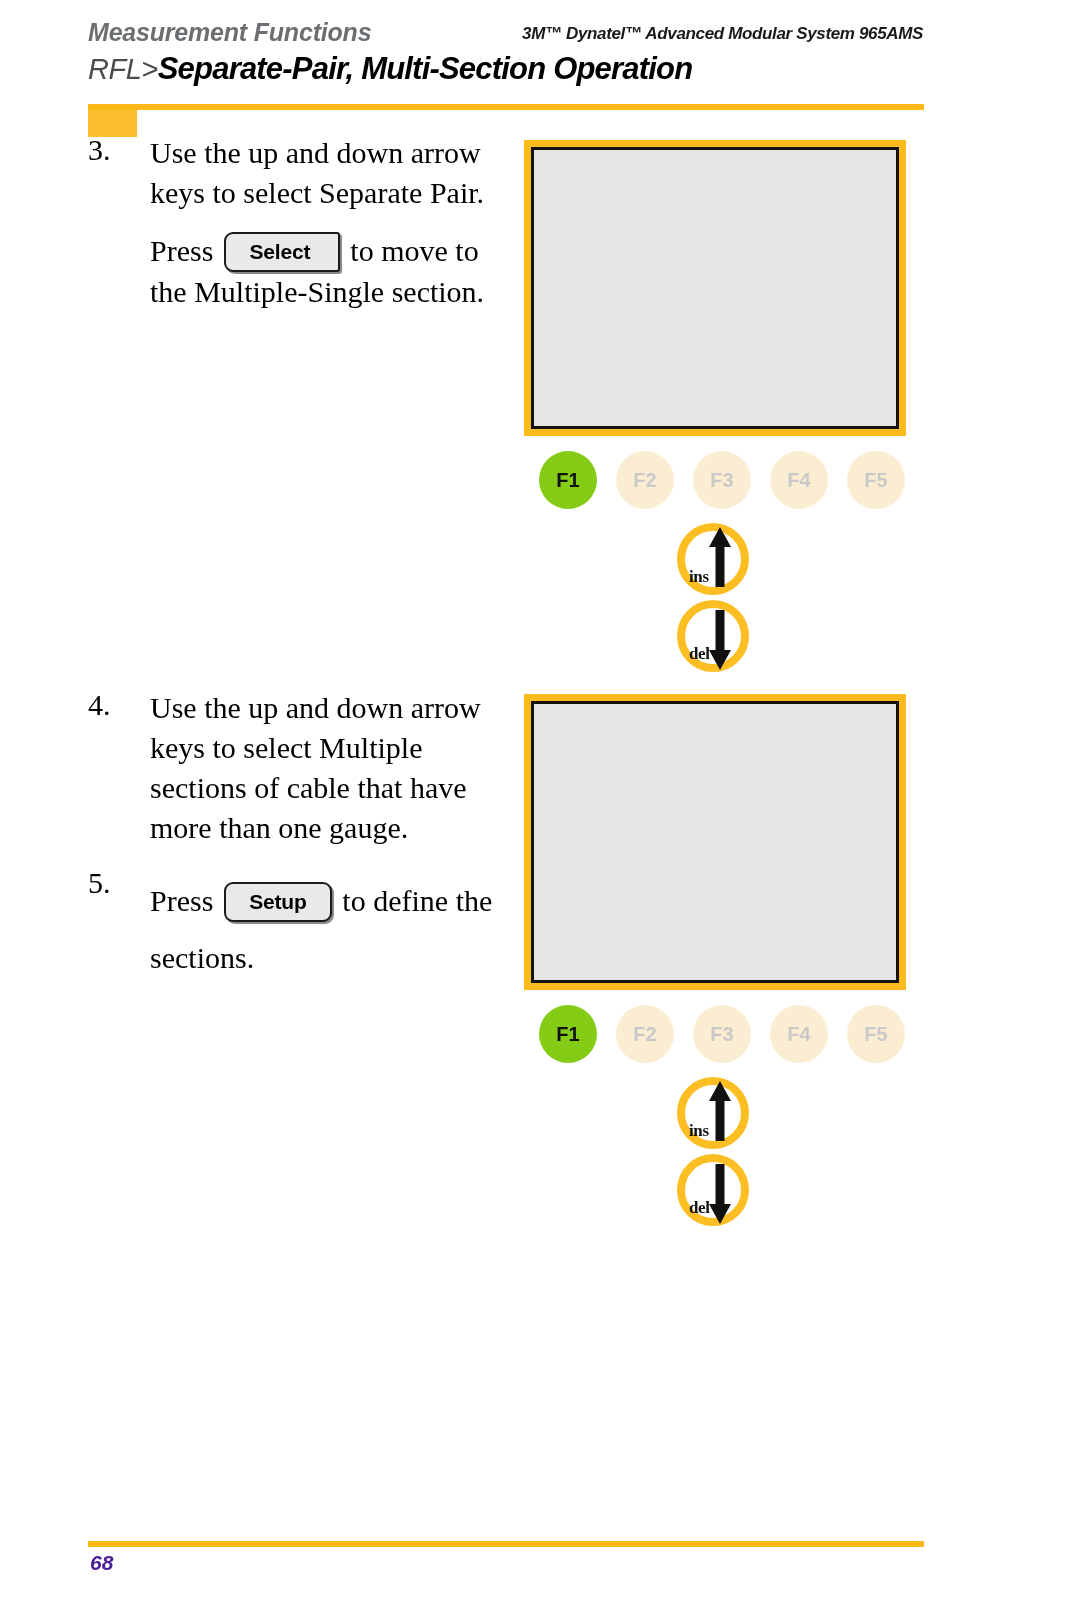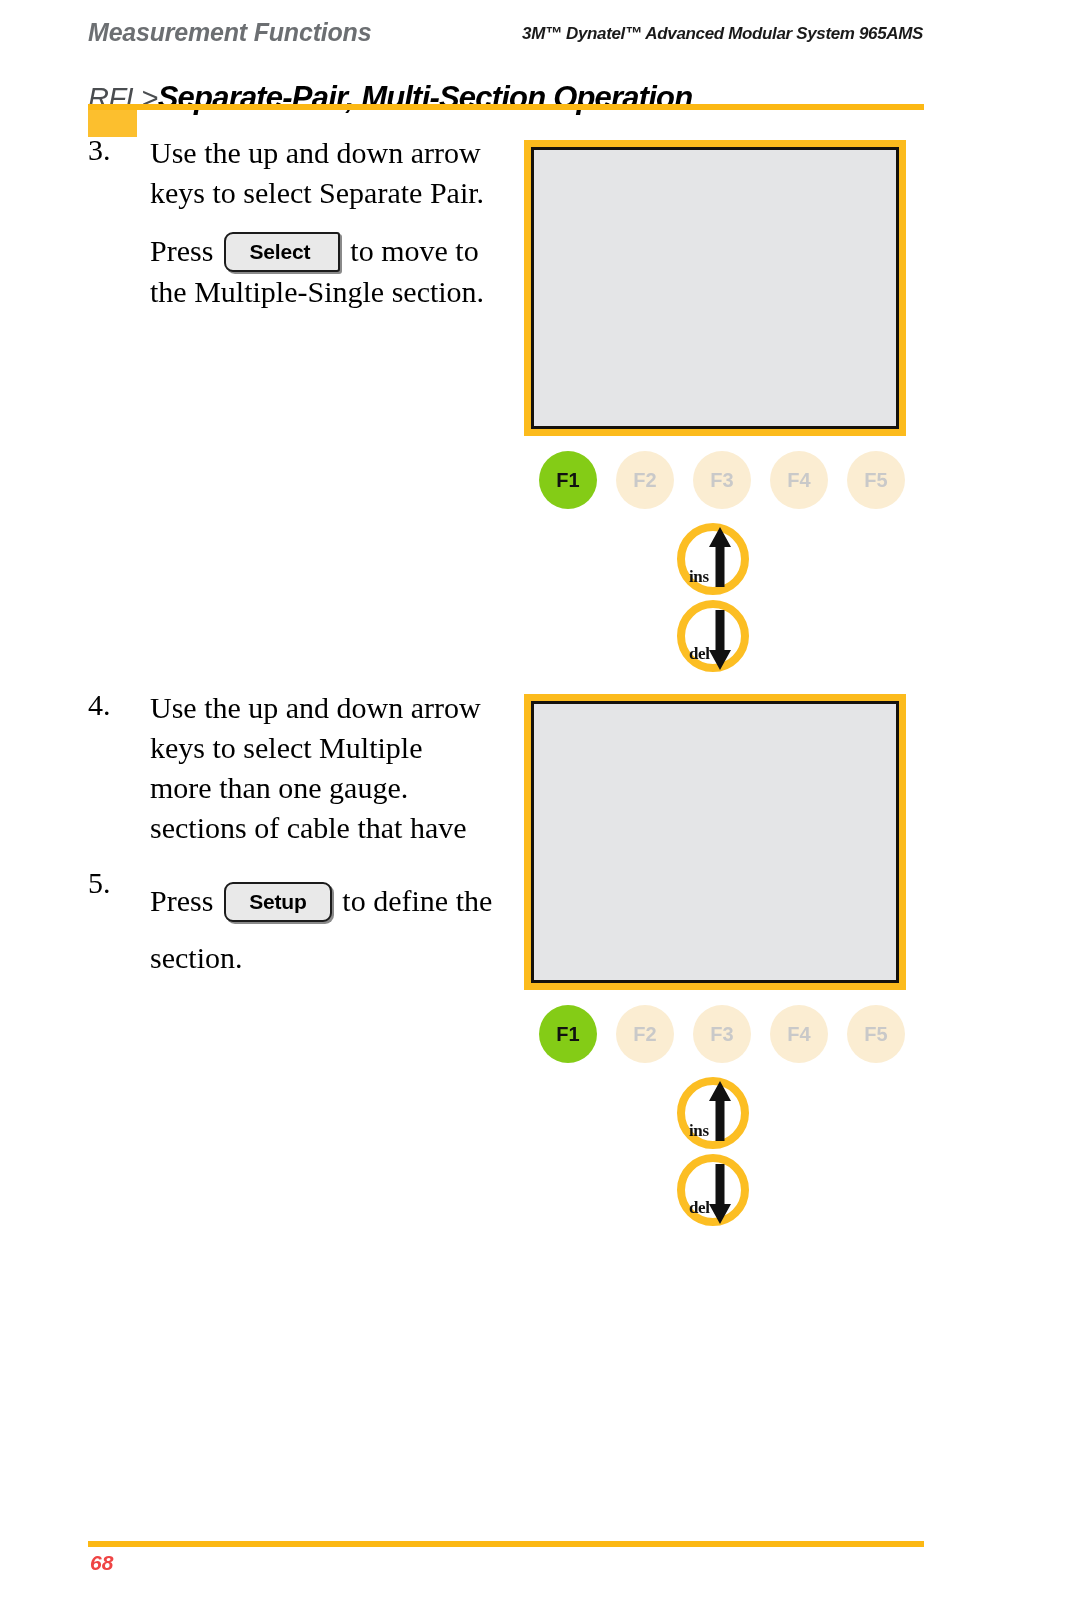--- a/index.html
+++ b/index.html
@@ -54,21 +54,21 @@
     color: #1a1a1a;
     letter-spacing: -0.35px;
     white-space: nowrap;
     margin-left: 41px;
   }
 
   
   .title-row {
     position: absolute;
     left: 88px;
-    top: 80px;
+    top: 51px;
     white-space: nowrap;
   }
   .title-prefix {
     font-family: "Liberation Sans", sans-serif;
     font-style: italic;
     font-weight: normal;
     font-size: 29px;
     color: #4a4d50;
     letter-spacing: -0.5px;
   }
@@ -248,21 +248,21 @@
     background: #fcb814;
   }
   .page-number {
     position: absolute;
     left: 90px;
     top: 1551px;
     font-family: "Liberation Sans", sans-serif;
     font-style: italic;
     font-weight: bold;
     font-size: 21px;
-    color: #ef4444;
+    color: #4c1d95;
   }
 </style>
 </head>
 <body>
 
 <div class="page">
 
   <div class="header">
     <div class="header-left">Measurement Functions</div>
     <div class="header-right">3M™ Dynatel™ Advanced Modular System 965AMS</div>
@@ -320,34 +320,34 @@
         <path d="M13 66 L24 46 L17.5 46 L17.5 6 L8.5 6 L8.5 46 L2 46 Z" fill="#111111"></path>
       </svg>
     </div>
   </div>
 
   <div class="step" style="left:88px; top:688px; width:450px;">
     <div class="step-num">4.</div>
     <div class="step-body">
       <div class="step-line">Use the up and down arrow</div>
       <div class="step-line">keys to select Multiple</div>
+      <div class="step-line">sections of cable that have</div>
       <div class="step-line">more than one gauge.</div>
-      <div class="step-line">sections of cable that have</div>
     </div>
   </div>
 
   <div class="step" style="left:88px; top:866px; width:450px;">
     <div class="step-num">5.</div>
     <div class="step-body">
       <div class="step-line">
         <span>Press</span>
         <span class="keycap setup">Setup</span>
         <span>to define the</span>
       </div>
-      <div class="step-line">section.</div>
+      <div class="step-line">sections.</div>
     </div>
   </div>
 
   <div class="device" style="left:524px; top:694px;">
 
     <div class="lcd-bezel">
       <div class="lcd-inner">
         <div class="lcd-screen"></div>
       </div>
     </div>

